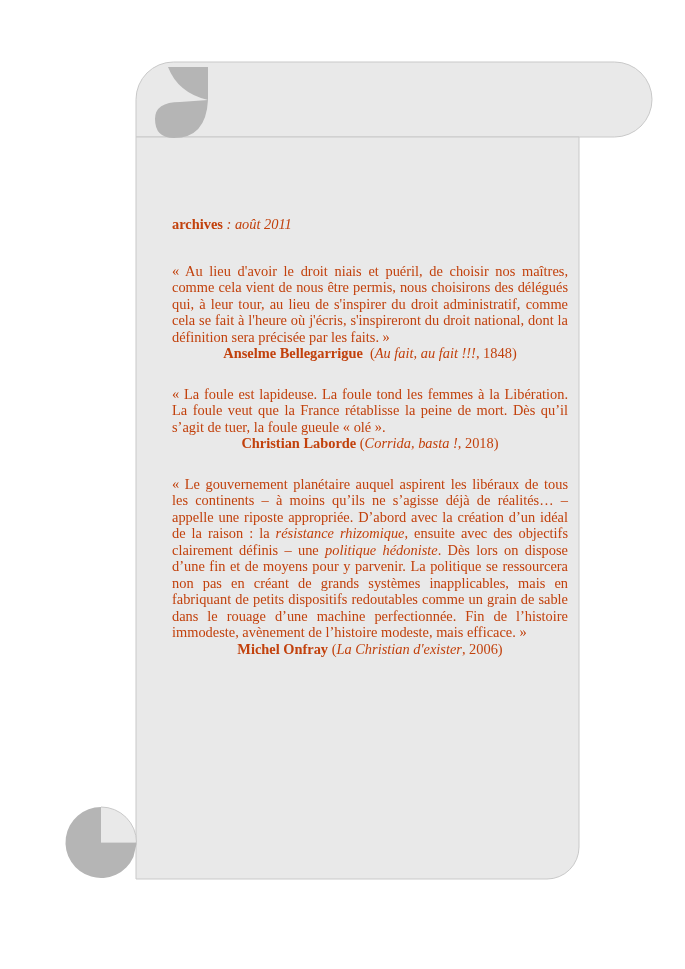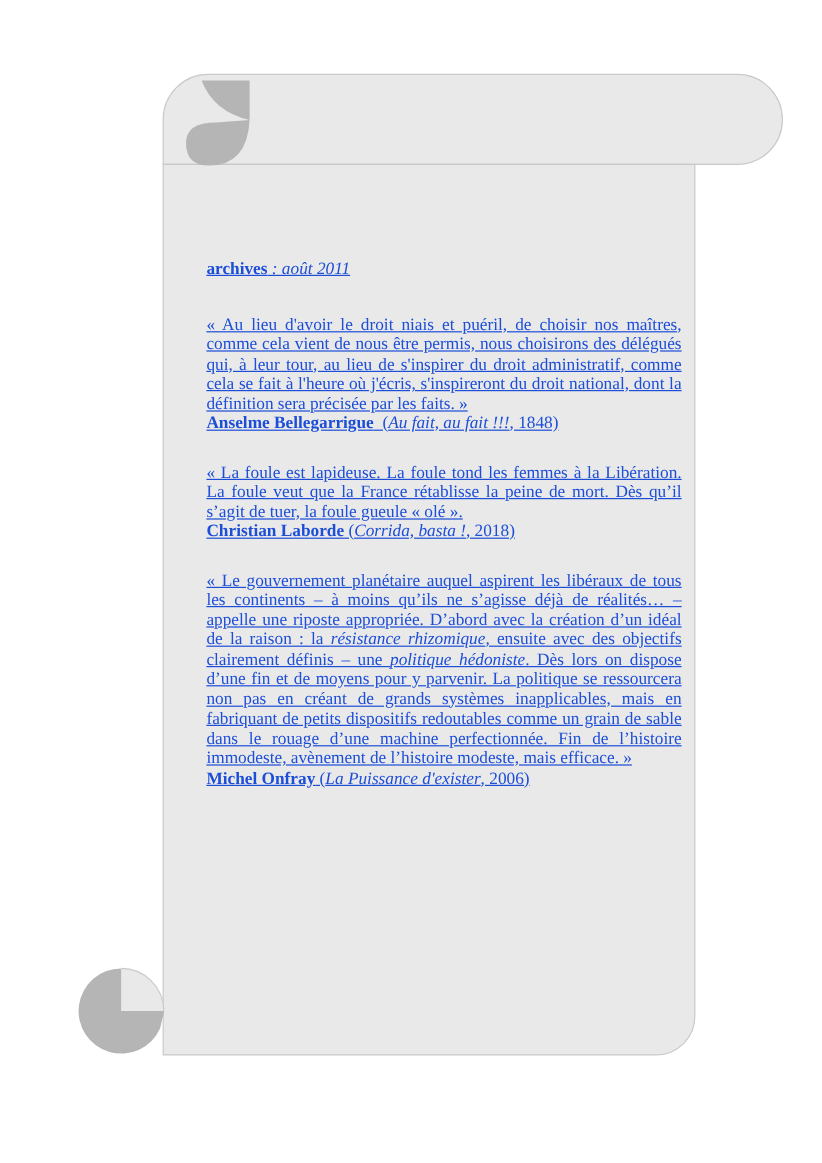--- a/index.html
+++ b/index.html
@@ -19,36 +19,35 @@
     left: 0;
     top: 0;
   }
   .content {
     position: absolute;
     left: 172px;
     top: 216px;
     width: 396px;
     font-size: 14.4px;
     line-height: 16.5px;
-    color: #1d4ed8;
-    text-decoration: underline;
+    color: #c2410c;
   }
   .header-line {
     margin: 0;
   }
   .seg-b { font-weight: bold; }
   .seg-i { font-style: italic; }
   .quote { margin-top: 24px; }
   .quote.first { margin-top: 30px; }
   .quote p {
     margin: 0;
     text-align: justify;
   }
   .quote p.credit {
-    text-align: left;
+    text-align: center;
   }
 </style>
 </head>
 <body>
 
 <svg class="scroll-svg" width="685" height="969" viewBox="0 0 685 969">
 
   <path d="M136,137 L136,99.5 A37.5,37.5 0 0 1 173.5,62 L614.5,62 A37.5,37.5 0 0 1 614.5,137 Z" stroke-width="1" fill="#e9e9e9" stroke="#c9c9c9"></path>
 
   <path d="M136,137 L579,137 L579,847 A32,32 0 0 1 547,879 L136,879 Z" stroke-width="1" fill="#e9e9e9" stroke="#c9c9c9"></path>
@@ -69,16 +68,16 @@
       <div class="quote first">
         <p><span>« Au lieu d'avoir le droit niais et puéril, de choisir nos maîtres, comme cela vient de nous être permis, nous choisirons des délégués qui, à leur tour, au lieu de s'inspirer du droit administratif, comme cela se fait à l'heure où j'écris, s'inspireront du droit national, dont la définition sera précisée par les faits. »</span></p>
         <p class="credit"><span class="seg-b">Anselme Bellegarrigue</span><span> &nbsp;(</span><span class="seg-i">Au fait, au fait !!!</span><span>, 1848)</span></p>
       </div>
       <div class="quote">
         <p><span>« La foule est lapideuse. La foule tond les femmes à la Libération. La foule veut que la France rétablisse la peine de mort. Dès qu’il s’agit de tuer, la foule gueule « olé ».</span></p>
         <p class="credit"><span class="seg-b">Christian Laborde</span><span> (</span><span class="seg-i">Corrida, basta !</span><span>, 2018)</span></p>
       </div>
       <div class="quote">
         <p><span>« Le gouvernement planétaire auquel aspirent les libéraux de tous les continents – à moins qu’ils ne s’agisse déjà de réalités… – appelle une riposte appropriée. D’abord avec la création d’un idéal de la raison : la </span><span class="seg-i">résistance rhizomique</span><span>, ensuite avec des objectifs clairement définis – une </span><span class="seg-i">politique hédoniste</span><span>. Dès lors on dispose d’une fin et de moyens pour y parvenir. La politique se ressourcera non pas en créant de grands systèmes inapplicables, mais en fabriquant de petits dispositifs redoutables comme un grain de sable dans le rouage d’une machine perfectionnée. Fin de l’histoire immodeste, avènement de l’histoire modeste, mais efficace. »</span></p>
-        <p class="credit"><span class="seg-b">Michel Onfray</span><span> (</span><span class="seg-i">La Puissance d'exister</span><span>, 2006)</span></p>
+        <p class="credit"><span class="seg-b">Michel Onfray</span><span> (</span><span class="seg-i">La Christian d'exister</span><span>, 2006)</span></p>
       </div>
     </div>
 </div>
 
 </body></html>

